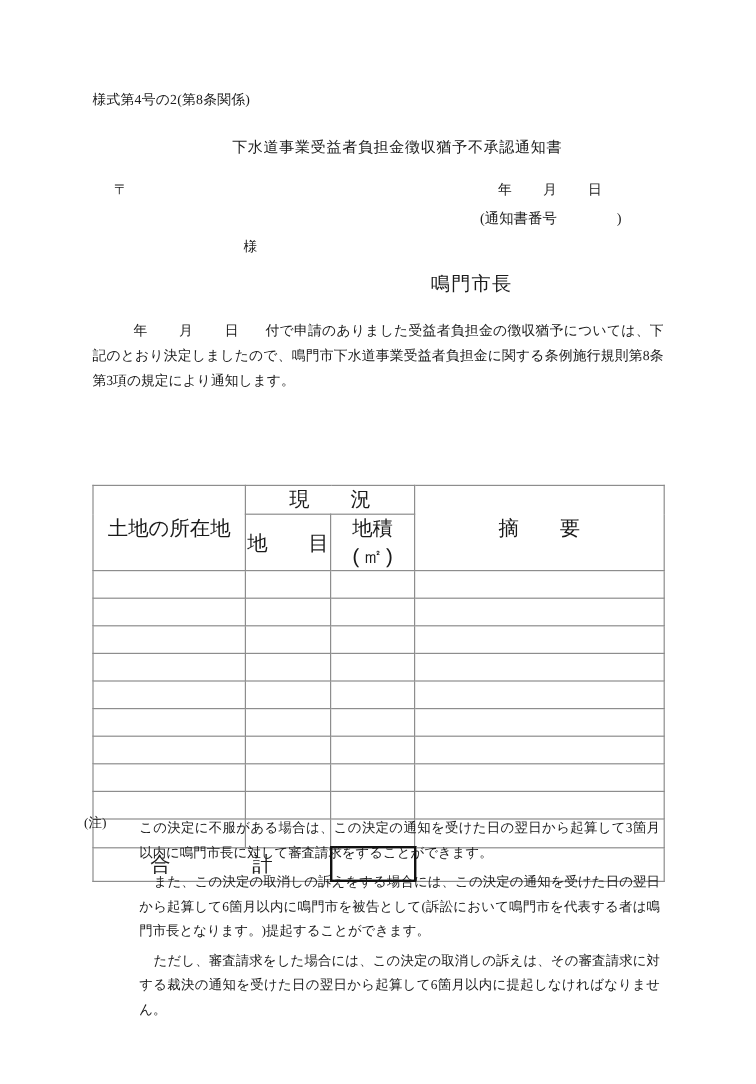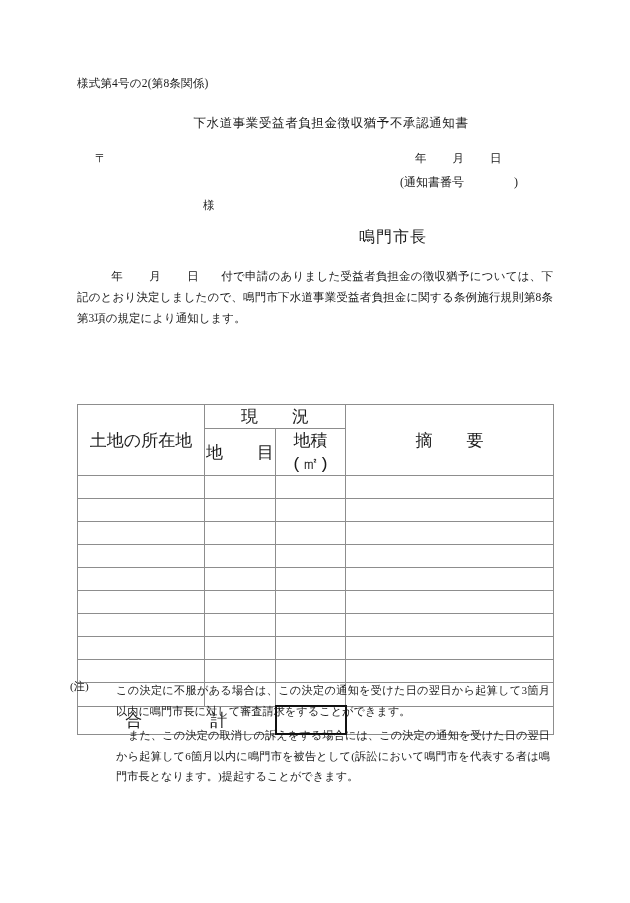--- a/index.html
+++ b/index.html
@@ -286,17 +286,18 @@
       </tr>
     </tbody>
   </table>
 
   <div class="notes">
     <div class="note-row">
       <div class="note-marker">(注)</div>
       <div class="note-body">
         <p class="cont">この決定に不服がある場合は、この決定の通知を受けた日の翌日から起算して3箇月以内に鳴門市長に対して審査請求をすることができます。</p>
         <p class="newpara">また、この決定の取消しの訴えをする場合には、この決定の通知を受けた日の翌日から起算して6箇月以内に鳴門市を被告として(訴訟において鳴門市を代表する者は鳴門市長となります。)提起することができます。</p>
+        <p class="newpara">ただし、審査請求をした場合には、この決定の取消しの訴えは、その審査請求に対する裁決の通知を受けた日の翌日から起算して6箇月以内に提起しなければなりません。</p>
       </div>
     </div>
   </div>
 
 </div>
 
 </body></html>

